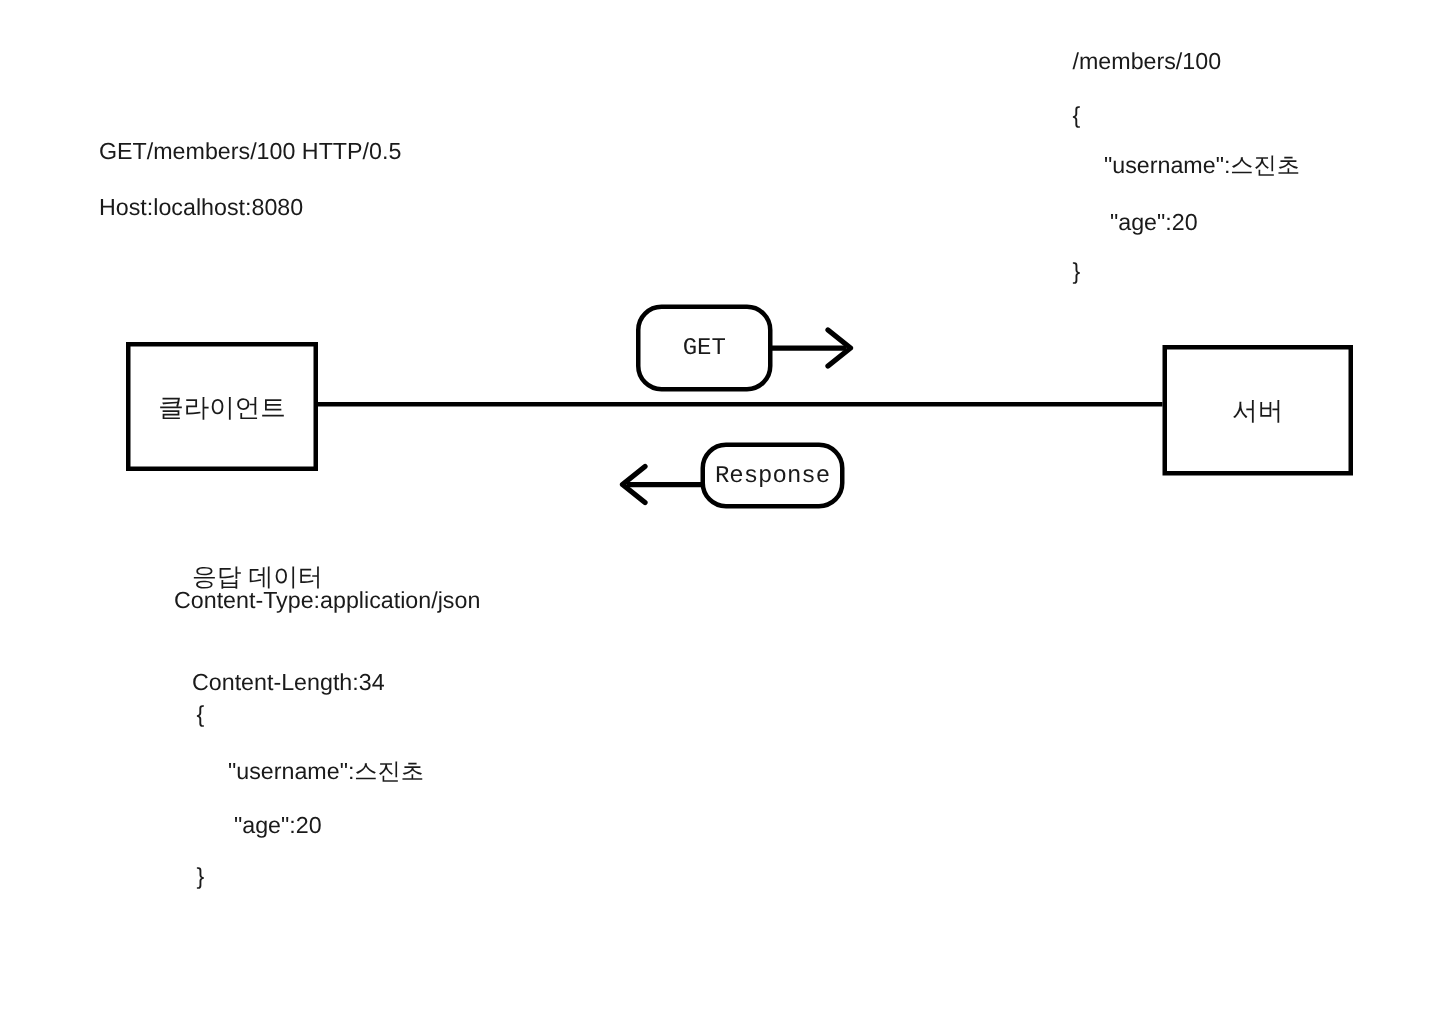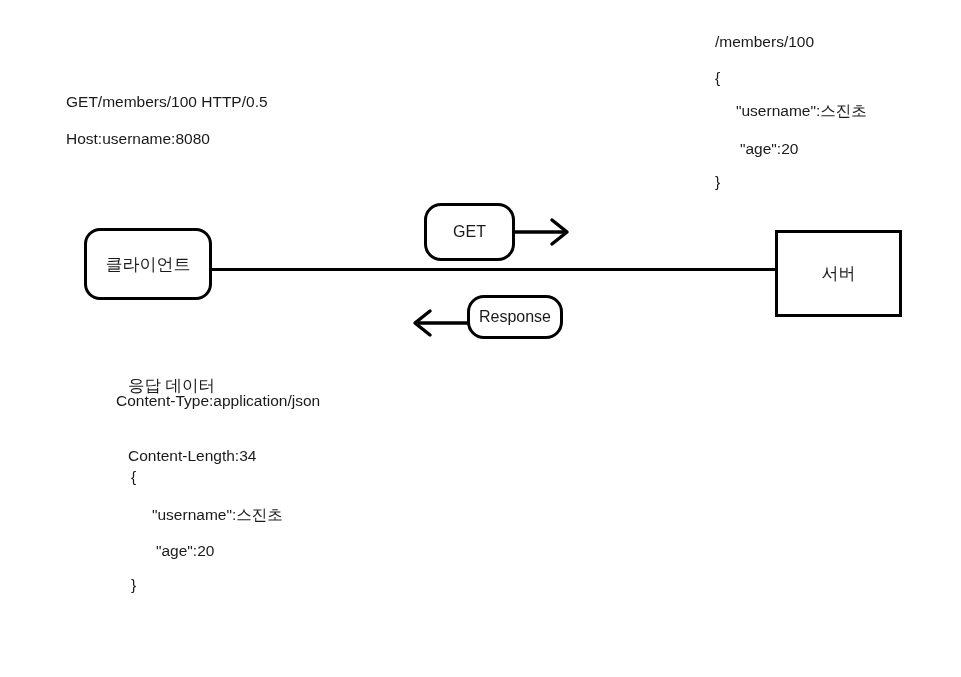--- a/index.html
+++ b/index.html
@@ -45,53 +45,54 @@
     border-radius: 17px;
     display: flex;
     align-items: center;
     justify-content: center;
     z-index: 3;
   }
   .pill-label {
     font-size: 16px;
     color: #1a1a1a;
     white-space: nowrap;
+    font-family: Liberation Mono, monospace;
   }
   .connector {
     position: absolute;
     background: #000000;
     z-index: 1;
   }
   .arrow-svg {
     position: absolute;
     z-index: 2;
     overflow: visible;
   }
 </style>
 </head>
 <body>
 
 <div id="canvas">
 
   <div>
     <div class="text-line" style="left:66px; top:92px;">GET/members/100 HTTP/0.5</div>
-    <div class="text-line" style="left:66px; top:129px;">Host:username:8080</div>
+    <div class="text-line" style="left:66px; top:129px;">Host:localhost:8080</div>
   </div>
 
   <div>
     <div class="text-line" style="left:715px; top:32px;">/members/100</div>
     <div class="text-line" style="left:715px; top:68px;">{</div>
     <div class="text-line" style="left:736px; top:101px;">"username":스진초</div>
     <div class="text-line" style="left:740px; top:139px;">"age":20</div>
     <div class="text-line" style="left:715px; top:172px;">}</div>
   </div>
 
   <div class="connector" style="left:211px; top:268px; width:564px; height:3px;"></div>
 
-  <div class="node-box" style="left:84px; top:228px; width:128px; height:72px;border-radius:16px;">
+  <div class="node-box" style="left:84px; top:228px; width:128px; height:86px;">
     <span class="node-label">클라이언트</span>
   </div>
 
   <div class="node-box" style="left:775px; top:230px; width:127px; height:87px;">
     <span class="node-label">서버</span>
   </div>
 
   <svg class="arrow-svg" style="left:514px; top:212px;" width="60" height="40" viewBox="0 0 60 40">
     <line x1="0" y1="20" x2="50" y2="20" stroke="#000000" stroke-width="3.5"></line>
     <polyline points="38,8 53,20 38,32" fill="none" stroke="#000000" stroke-width="3.5" stroke-linecap="round" stroke-linejoin="round"></polyline>

